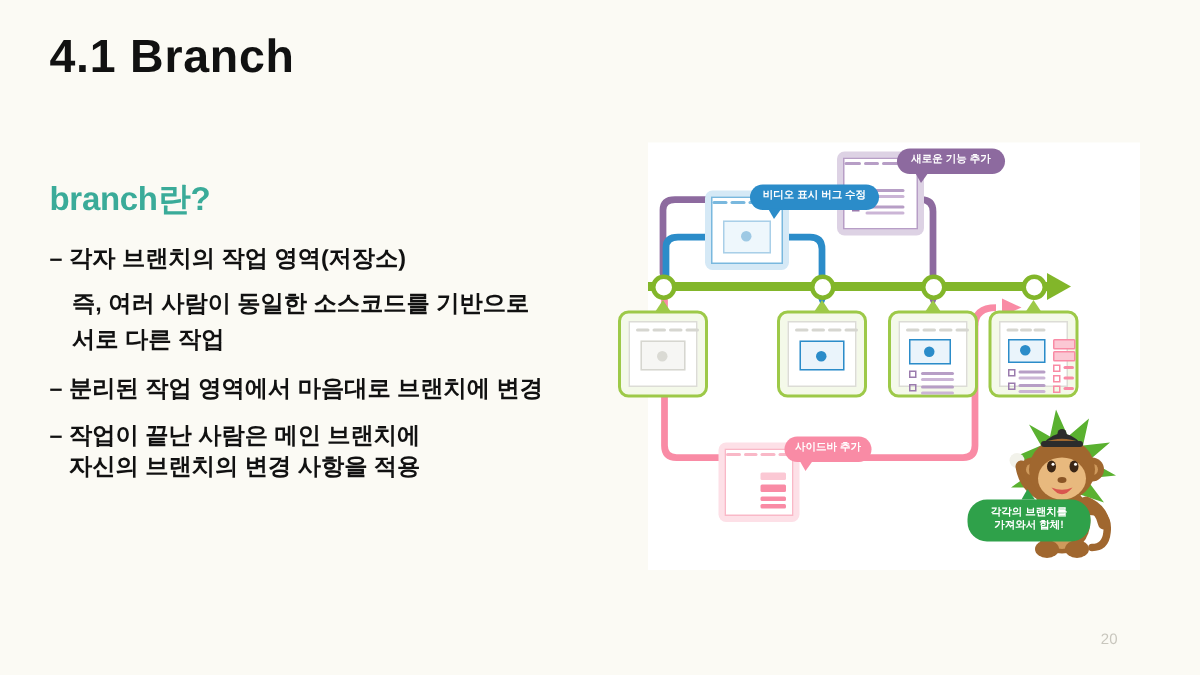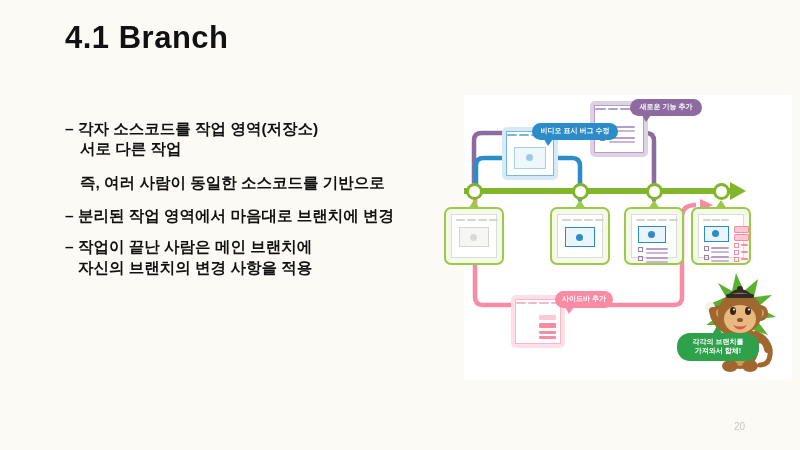--- a/index.html
+++ b/index.html
@@ -3,21 +3,21 @@
 <meta charset="utf-8">
 <style>
   html,body{margin:0;padding:0;}
   body{
     width:800px;height:450px;
     background:#fbfaf4;
     font-family:"Liberation Sans","DejaVu Sans",sans-serif;
     overflow:hidden;
     position:relative;
   }
-  .slide{position:absolute;inset:0;margin-left:32px;}
+  .slide{position:absolute;inset:0;}
 
   
   .slide-title{
     position:absolute;left:33px;top:20px;
     font-size:31px;font-weight:700;color:#111111;
     letter-spacing:.5px;
   }
 
   
   .text-col{position:absolute;left:33px;top:118px;width:390px;}
@@ -90,28 +90,29 @@
   .monkey{position:absolute;left:228px;top:168px;width:96px;height:112px;}
 </style>
 </head>
 <body>
 
 <div class="slide">
 
   <div class="slide-title">4.1 Branch</div>
 
   <div class="text-col">
+    <div class="sub-head">branch란?</div>
 
     <div class="bullet">
       <span class="dash">–</span>
-      <span class="btxt">각자 소스코드를 작업 영역(저장소)</span>
+      <span class="btxt">각자 브랜치의 작업 영역(저장소)</span>
     </div>
 
+    <div class="sub-line">즉, 여러 사람이 동일한 소스코드를 기반으로</div>
     <div class="sub-line" style="margin-top:-10px">서로 다른 작업</div>
-    <div class="sub-line">즉, 여러 사람이 동일한 소스코드를 기반으로</div>
 
     <div class="bullet">
       <span class="dash">–</span>
       <span class="btxt">분리된 작업 영역에서 마음대로 브랜치에 변경</span>
     </div>
 
     <div class="bullet">
       <span class="dash">–</span>
       <span class="btxt" style="white-space:pre-line">작업이 끝난 사람은 메인 브랜치에
 자신의 브랜치의 변경 사항을 적용</span>

